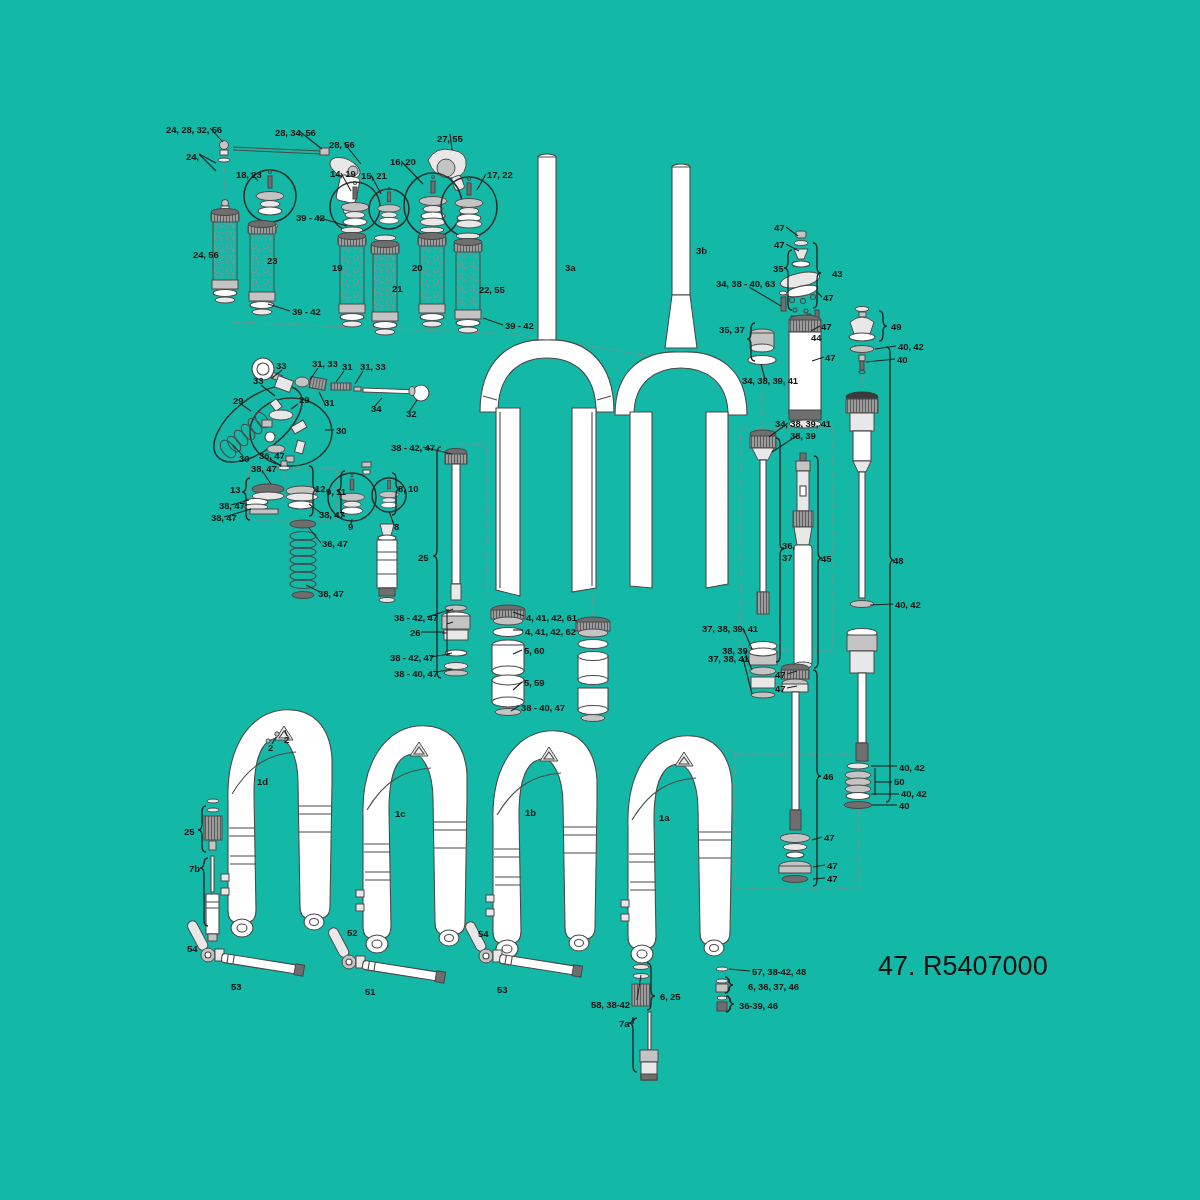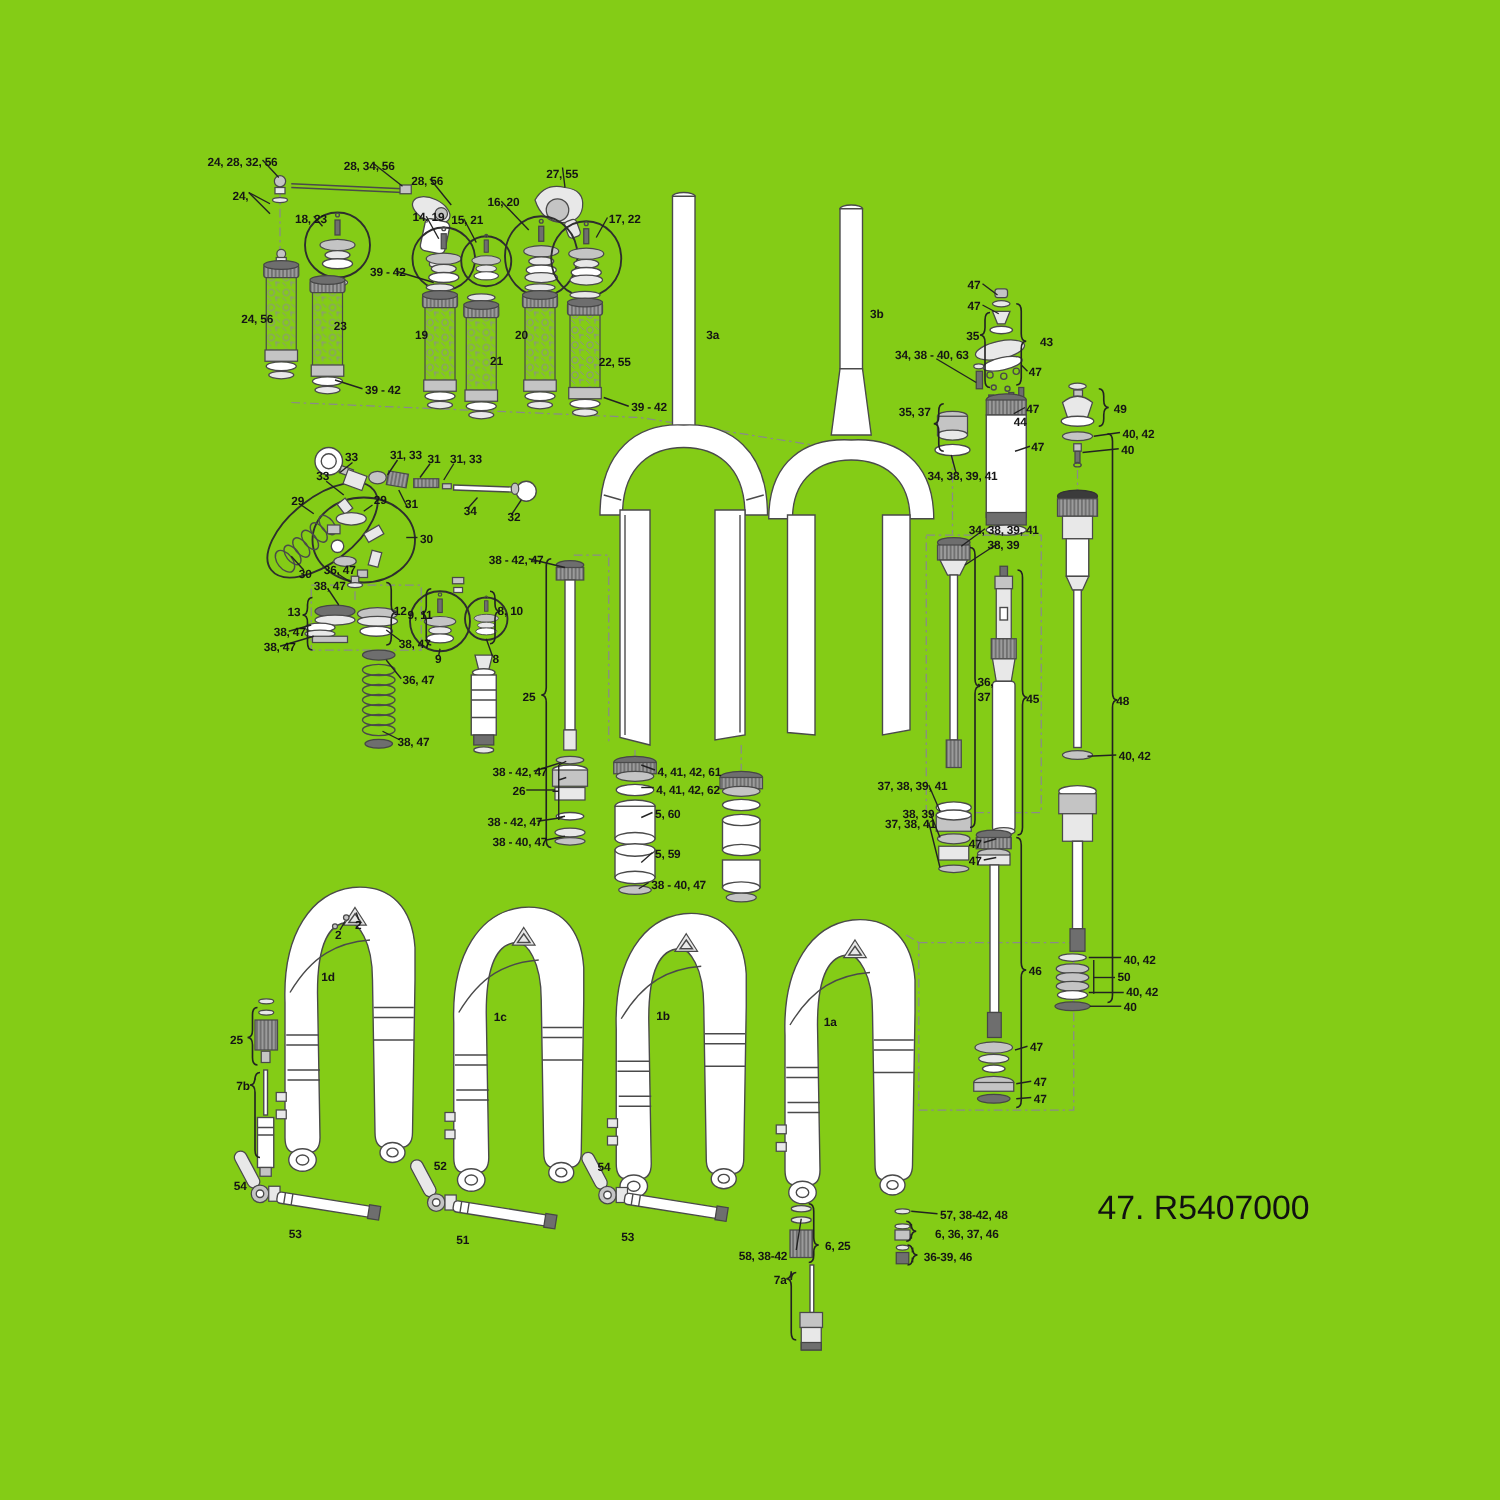--- a/index.html
+++ b/index.html
@@ -1,16 +1,16 @@
 <!DOCTYPE html>
 <html><head>
 <meta charset="utf-8">
 <style>
   html,body{margin:0;padding:0;background:#fff;}
-  .stage{position:relative;width:1200px;height:1200px;background:#84cc16;overflow:hidden;}
+  .stage{position:relative;width:1200px;height:1200px;background:#14b8a6;overflow:hidden;}
   svg{display:block;}
   .s  {stroke:#4a4a4a;stroke-width:1.1;fill:none;}
   .sf {stroke:#4a4a4a;stroke-width:1.1;fill:#fff;}
   .d  {stroke:#464646;stroke-width:1;fill:#6e6e6e;}
   .m  {stroke:#4a4a4a;stroke-width:1;fill:#c4c4c4;}
   .lt {stroke:#4a4a4a;stroke-width:1;fill:#e8e8e8;}
   .g  {stroke:#4a4a4a;stroke-width:1;fill:url(#guts);}
   .k  {stroke:#4a4a4a;stroke-width:1;fill:url(#knurl);}
   .ld {stroke:#222;stroke-width:1.1;}
   .dd {stroke:#8a8a8a;stroke-width:1;stroke-dasharray:7 3 2 3;fill:none;}

